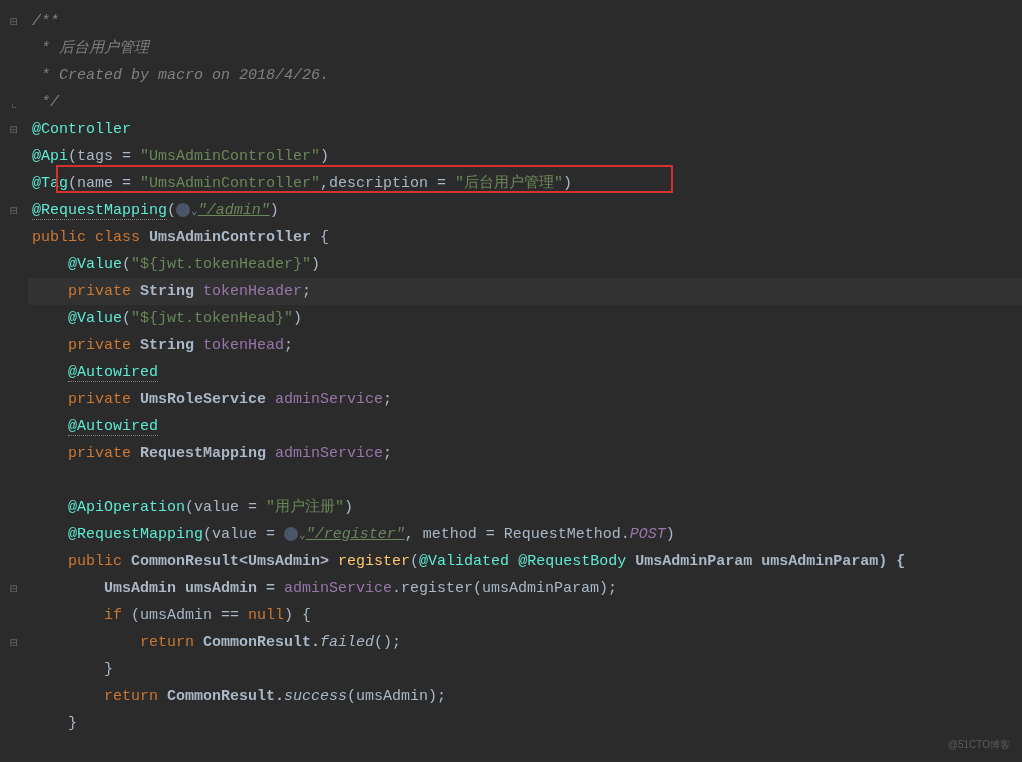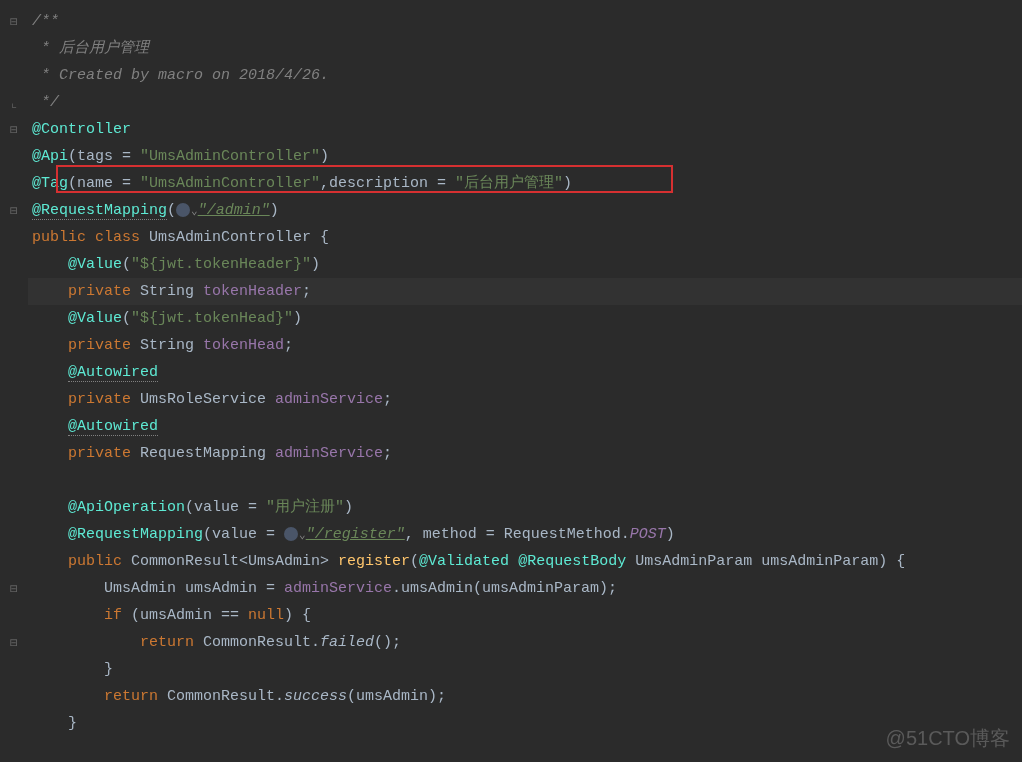--- a/index.html
+++ b/index.html
@@ -46,21 +46,21 @@
     white-space: pre;
     padding-left: 4px;
   }
   .line.highlighted {
     background: #323232;
   }
   .comment { color: #808080; font-style: italic; }
   .annotation { color: #5eead4; }
   .string { color: #6a8759; }
   .keyword { color: #cc7832; }
-  .class-name { color: #a9b7c6; }
+  .class-name { color: #a9b7c6; font-weight: bold; }
   .method-def { color: #ffc66d; }
   .field { color: #9876aa; }
   .punct { color: #a9b7c6; }
   .italic-call { font-style: italic; }
   .warn-underline { 
     border-bottom: 1px dotted #808080;
   }
   .link-string { 
     color: #6a8759; 
     text-decoration: underline;
@@ -83,21 +83,21 @@
   .redbox {
     position: absolute;
     border: 2px solid #d63031;
     pointer-events: none;
   }
   .watermark {
     position: absolute;
     right: 12px;
     bottom: 10px;
     color: #5a5a5a;
-    font-size: 20px;
+    font-size: 10px;
     font-family: sans-serif;
   }
 </style>
 </head>
 <body>
 
 <div class="editor">
   <div class="gutter">
     <div class="gutter-row">
         <span class="fold-minus">⊟</span>
@@ -155,21 +155,21 @@
     <div class="line">    <span class="annotation">@Value</span><span class="punct">(</span><span class="string">"${jwt.tokenHead}"</span><span class="punct">)</span></div>
     <div class="line">    <span class="keyword">private </span><span class="class-name">String </span><span class="field">tokenHead</span><span class="punct">;</span></div>
     <div class="line">    <span class="annotation warn-underline">@Autowired</span></div>
     <div class="line">    <span class="keyword">private </span><span class="class-name">UmsRoleService </span><span class="field">adminService</span><span class="punct">;</span></div>
     <div class="line">    <span class="annotation warn-underline">@Autowired</span></div>
     <div class="line">    <span class="keyword">private </span><span class="class-name">RequestMapping </span><span class="field">adminService</span><span class="punct">;</span></div>
     <div class="line"></div>
     <div class="line">    <span class="annotation">@ApiOperation</span><span class="punct">(value = </span><span class="string">"用户注册"</span><span class="punct">)</span></div>
     <div class="line">    <span class="annotation">@RequestMapping</span><span class="punct">(value = </span><span class="globe-icon"></span><span style="color:#888;font-size:11px;">⌄</span><span class="link-string">"/register"</span><span class="punct">, method = RequestMethod.</span><span class="field italic-call">POST</span><span class="punct">)</span></div>
     <div class="line">    <span class="keyword">public </span><span class="class-name">CommonResult&lt;UmsAdmin&gt; </span><span class="method-def">register</span><span class="punct">(</span><span class="annotation">@Validated @RequestBody </span><span class="class-name">UmsAdminParam umsAdminParam) {</span></div>
-    <div class="line">        <span class="class-name">UmsAdmin umsAdmin = </span><span class="field">adminService</span><span class="punct">.umsAdmin(umsAdminParam);</span></div>
+    <div class="line">        <span class="class-name">UmsAdmin umsAdmin = </span><span class="field">adminService</span><span class="punct">.register(umsAdminParam);</span></div>
     <div class="line">        <span class="keyword">if </span><span class="punct">(umsAdmin == </span><span class="keyword">null</span><span class="punct">) {</span></div>
     <div class="line">            <span class="keyword">return </span><span class="class-name">CommonResult.</span><span class="italic-call">failed</span><span class="punct">();</span></div>
     <div class="line">        <span class="punct">}</span></div>
     <div class="line">        <span class="keyword">return </span><span class="class-name">CommonResult.</span><span class="italic-call">success</span><span class="punct">(umsAdmin);</span></div>
     <div class="line">    <span class="punct">}</span></div>
 
     <div class="redbox" id="redbox" style="top: 165px; left: 28px; width: 617px; height: 28px;"></div>
   </div>
 </div>
 

